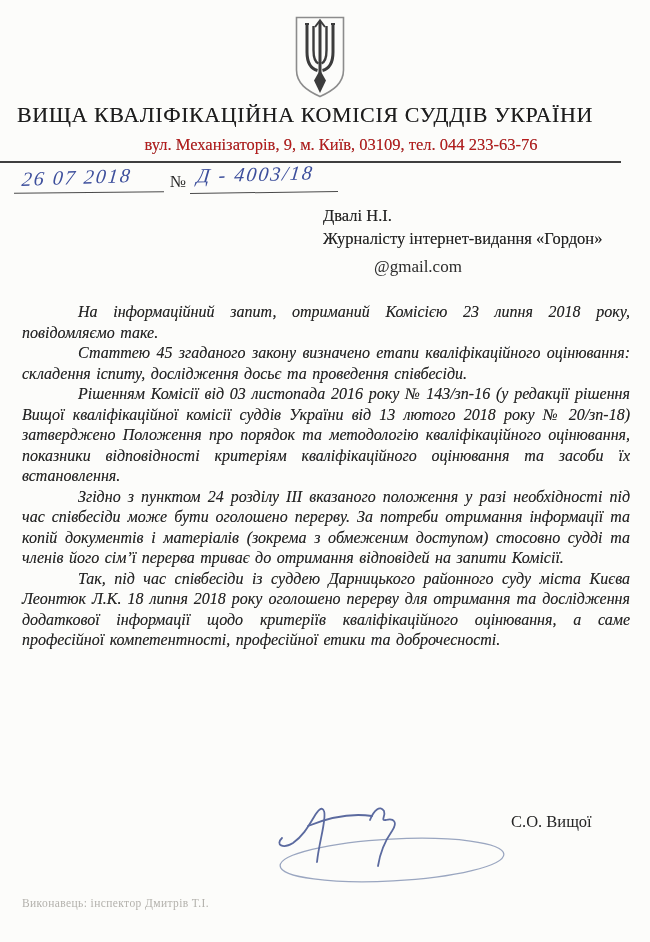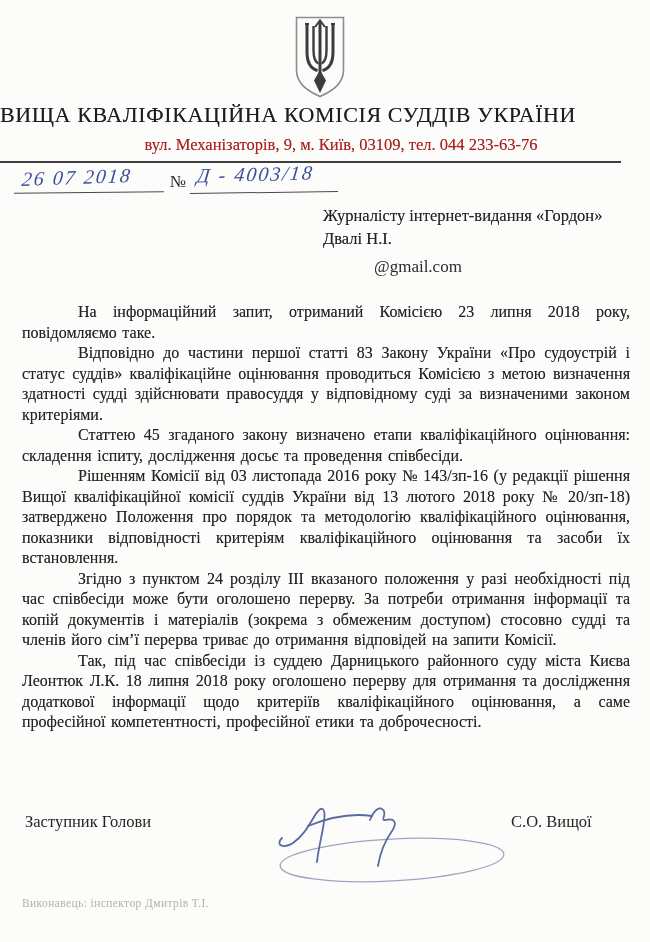--- a/index.html
+++ b/index.html
@@ -8,21 +8,21 @@
     width:650px; height:942px;
     background:#fcfcfa;
     font-family:"Liberation Serif", serif;
     color:#242424;
     overflow:hidden;
   }
   
   .emblem { position:absolute; left:293px; top:14px; }
   .org-name {
     position:absolute; top:102px; left:0; width:593px;
-    text-align:left; font-size:22px; letter-spacing:0.6px;
+    text-align:right; font-size:22px; letter-spacing:0.6px;
     color:#1d1d1d; text-shadow:0 0 0.5px rgba(30,30,30,0.55);
     white-space:nowrap;
   }
   .address {
     position:absolute; top:135px; left:16px; width:650px;
     text-align:center; font-size:16.5px; color:#b91c1c;
     text-shadow:0 0 0.4px rgba(40,40,40,0.5);
   }
   .rule {
     position:absolute; top:161px; left:0; width:621px;
@@ -42,21 +42,21 @@
   .recipient {
     position:absolute; left:323px; top:204px;
     font-size:16.5px; line-height:23px; color:#232323;
     text-shadow:0 0 0.4px rgba(40,40,40,0.5);
   }
   .email { position:absolute; left:374px; top:257px; font-size:17px; color:#2b2b2b; }
   
   .body-text {
     position:absolute; left:22px; top:302px; width:608px;
     font-size:16px; line-height:20.5px; text-align:justify;
-    color:#242424; text-shadow:0 0 0.4px rgba(40,40,40,0.5);
+    color:#242424; text-shadow:0 0 0.4px rgba(40,40,40,0.5);font-style:italic;
   }
   .body-text p { margin:0; text-indent:56px; word-spacing:1.5px; }
   
   .sign-position { position:absolute; left:25px;  top:812px; font-size:16.5px; }
   .sign-name     { position:absolute; left:511px; top:812px; font-size:16.5px; }
   .signature-svg { position:absolute; left:272px; top:790px; }
   
   .executor {
     position:absolute; left:22px; top:897px;
     font-size:11.5px; color:#b3b1ac;
@@ -86,35 +86,33 @@
   <div class="address">вул. Механізаторів, 9, м. Київ, 03109, тел. 044 233-63-76</div>
   <div class="rule"></div>
 
   <span class="hw hw-date">26 07 2018</span>
   <span class="no-sign">№</span>
   <span class="hw hw-num">Д - 4003/18</span>
   <div class="u1"></div>
   <div class="u2"></div>
 
   <div class="recipient">
+    <div>Двалі Н.І.</div>
     <div>Журналісту інтернет-видання «Гордон»</div>
-    <div>Двалі Н.І.</div>
   </div>
   <div class="email">@gmail.com</div>
 
   <div class="body-text">
       <p>На інформаційний запит, отриманий Комісією 23 липня 2018 року, повідомляємо таке.</p>
-      <p>Відповідно до частини першої статті 83 Закону України «Про судоустрій і статус суддів» кваліфікаційне оцінювання проводиться Комісією з метою визначення здатності судді здійснювати правосуддя у відповідному суді за визначеними законом критеріями.</p>
       <p>Статтею 45 згаданого закону визначено етапи кваліфікаційного оцінювання: складення іспиту, дослідження досьє та проведення співбесіди.</p>
       <p>Рішенням Комісії від 03 листопада 2016 року № 143/зп-16 (у редакції рішення Вищої кваліфікаційної комісії суддів України від 13 лютого 2018 року № 20/зп-18) затверджено Положення про порядок та методологію кваліфікаційного оцінювання, показники відповідності критеріям кваліфікаційного оцінювання та засоби їх встановлення.</p>
       <p>Згідно з пунктом 24 розділу III вказаного положення у разі необхідності під час співбесіди може бути оголошено перерву. За потреби отримання інформації та копій документів і матеріалів (зокрема з обмеженим доступом) стосовно судді та членів його сім’ї перерва триває до отримання відповідей на запити Комісії.</p>
       <p>Так, під час співбесіди із суддею Дарницького районного суду міста Києва Леонтюк Л.К. 18 липня 2018 року оголошено перерву для отримання та дослідження додаткової інформації щодо критеріїв кваліфікаційного оцінювання, а саме професійної компетентності, професійної етики та доброчесності.</p>
     </div>
 
-  <div class="sign-position">Заступник Голови</div>
   <div class="sign-name">С.О. Вищої</div>
   <svg class="signature-svg" width="240" height="100" viewBox="0 0 240 100" aria-hidden="true">
     <ellipse cx="120" cy="70" rx="112" ry="21" transform="rotate(-3 120 70)" fill="none" stroke="#9aa6c0" stroke-width="1.3"></ellipse>
     <g fill="none" stroke="#5b6a9f" stroke-width="1.8" stroke-linecap="round">
       <path d="M10,48 C3,55 11,59 21,53 C31,46 36,37 42,27 C46,20 50,16 52,21 C55,28 47,52 45,72"></path>
       <path d="M36,36 C58,27 80,23 100,26"></path>
       <path d="M98,30 C102,20 108,15 112,21 C114,26 108,31 114,30 C122,28 126,32 120,41 C113,51 108,63 106,76"></path>
     </g>
   </svg>
 

